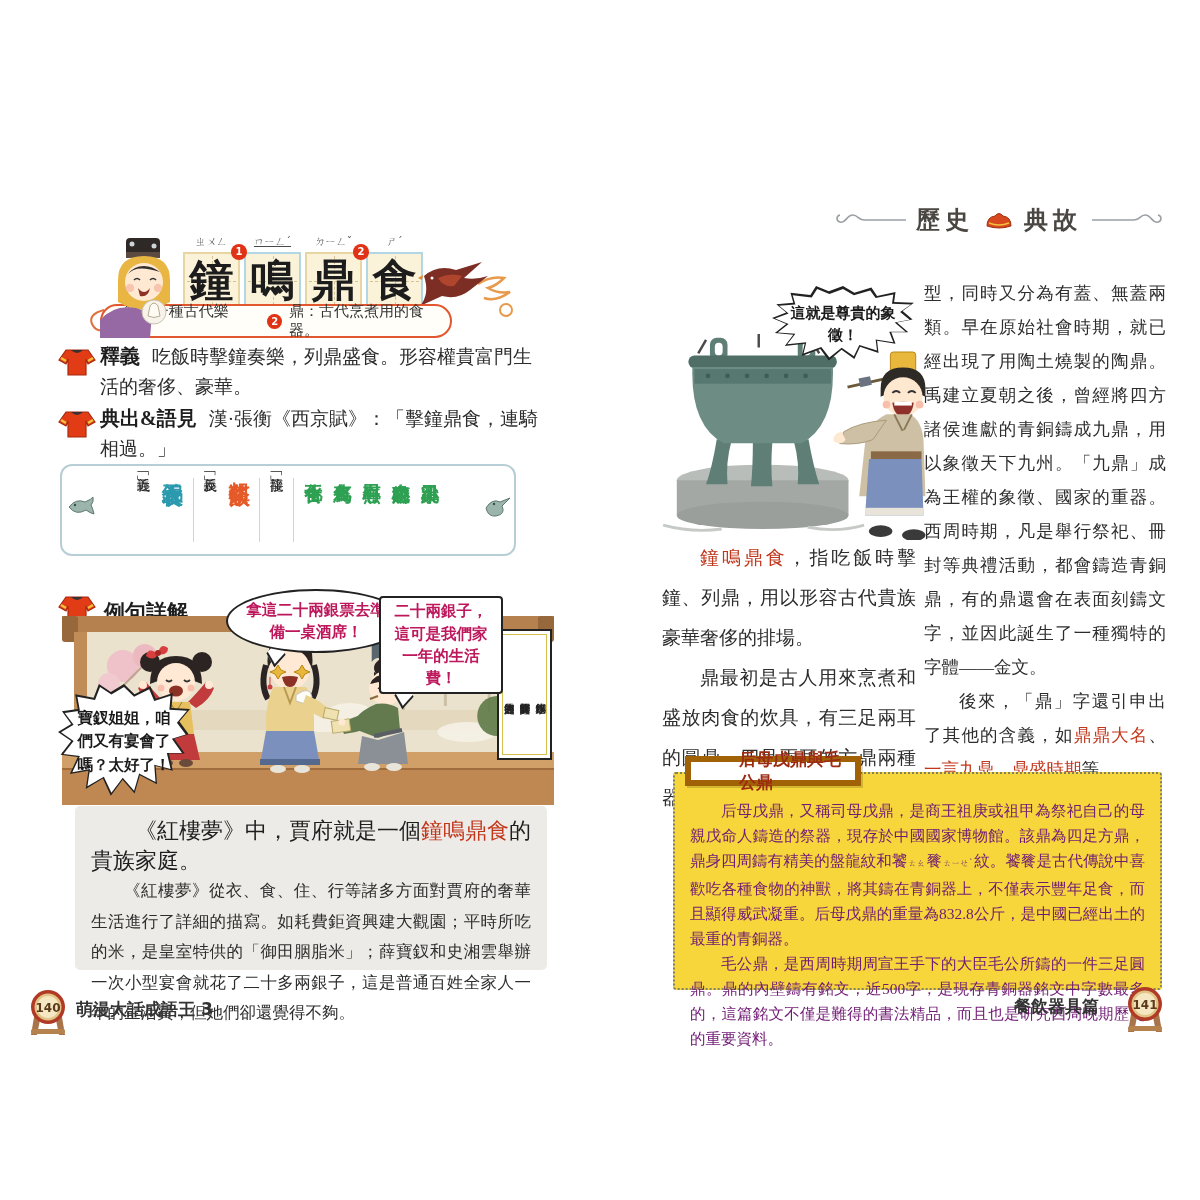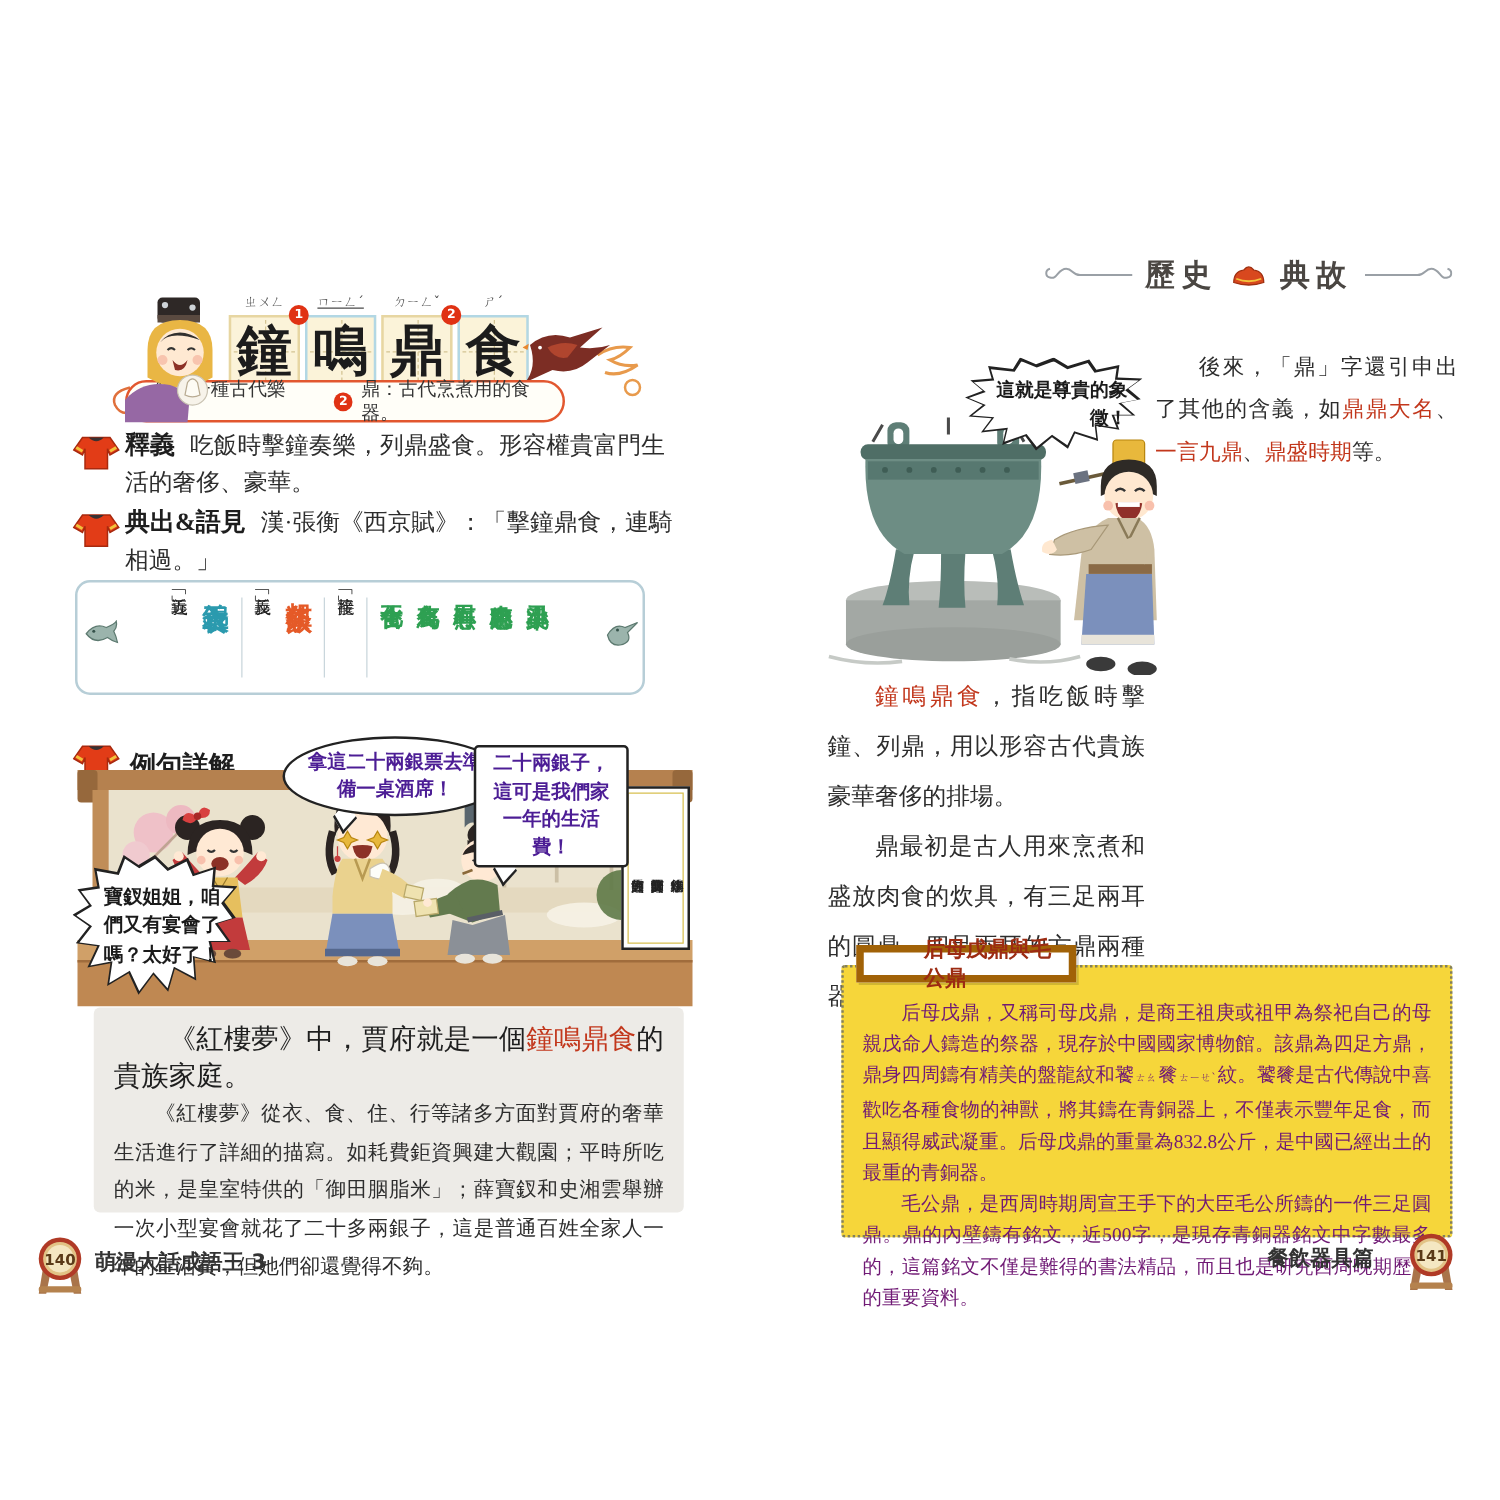--- a/index.html
+++ b/index.html
@@ -37,31 +37,31 @@
   .rlabel{font-size:13.5px;color:#222;height:86px;}
   .rword{font-size:21px;font-weight:700;height:88px;letter-spacing:1px;}
   .rchain{font-size:18px;font-weight:700;color:#2ea052;height:80px;}
   .rsep{width:1px;height:64px;background:#c9d6dc;}
   
   .beam{position:absolute;background:#b5814f;}
   .post{position:absolute;background:#c08d58;}
   .brace{position:absolute;background:#96683c;border-radius:3px;}
   .bub{position:absolute;background:#fff;border:2.5px solid #222;display:flex;align-items:center;
        justify-content:center;text-align:center;font-weight:700;z-index:8;box-sizing:border-box;
-       font-size:15.5px;line-height:1.45;color:#4c1d95;}
+       font-size:15.5px;line-height:1.45;color:#be185d;}
   .bub.ell{border-radius:50%;}
   .bub.rr{border-radius:4px;}
   .tail{position:absolute;width:14px;height:14px;background:#fff;border-right:2.5px solid #222;
        border-bottom:2.5px solid #222;transform:rotate(60deg) skew(18deg);z-index:7;}
   .burst{position:absolute;z-index:8;
      --clip:polygon(50% 0%,58% 9%,70% 2%,74% 13%,87% 8%,86% 21%,100% 22%,92% 33%,99% 44%,88% 48%,96% 61%,84% 61%,87% 76%,74% 72%,75% 88%,62% 80%,58% 96%,49% 84%,40% 98%,34% 83%,21% 92%,23% 76%,9% 79%,15% 64%,2% 62%,10% 50%,0% 42%,10% 35%,3% 24%,15% 22%,13% 9%,27% 12%,31% 0%,40% 7%);}
   .b-out{position:absolute;inset:0;background:#222;clip-path:var(--clip);}
   .b-in{position:absolute;inset:3px;background:#fff;clip-path:var(--clip);}
   .b-txt{position:absolute;inset:0;display:flex;align-items:center;justify-content:center;
-       text-align:right;font-weight:700;font-size:15.5px;line-height:1.5;color:#1a1a1a;}
+       text-align:center;font-weight:700;font-size:15.5px;line-height:1.5;color:#1a1a1a;}
   .cast{position:absolute;left:497px;top:629px;width:55px;height:131px;background:#fff;
        border:2px solid #222;box-sizing:border-box;padding:3px;z-index:6;}
   .cast .inner{width:100%;height:100%;border:1.5px solid #d8c050;box-sizing:border-box;
        display:flex;align-items:center;justify-content:center;}
   .cast .txt{writing-mode:vertical-rl;white-space:pre-line;font-size:10.5px;line-height:1.5;color:#222;}
   .panel{position:absolute;left:75px;top:806px;width:472px;height:164px;background:#edebe7;
        border-radius:5px;box-sizing:border-box;padding:10px 16px;}
   .panel .head{font-size:22px;line-height:30px;text-indent:2em;color:#1e1e1e;margin:0;}
   .panel .bod{font-size:16.5px;line-height:30.5px;text-indent:2em;text-align:justify;color:#2d2d2d;margin:0;}
   
@@ -404,20 +404,21 @@
         <div class="b-in"></div>
       <div class="b-txt" style="padding:12px;font-size:15px;">這就是尊貴的象徵！</div>
     </div>
 
     <div class="colL">
       <p class="indent"><span class="red">鐘鳴鼎食</span><span>，指吃飯時擊鐘、列鼎，用以形容古代貴族豪華奢侈的排場。</span></p>
       <p class="indent">鼎最初是古人用來烹煮和盛放肉食的炊具，有三足兩耳的圓鼎、四足兩耳的方鼎兩種器</p>
     </div>
 
     <div class="colR">
+      <p>型，同時又分為有蓋、無蓋兩類。早在原始社會時期，就已經出現了用陶土燒製的陶鼎。禹建立夏朝之後，曾經將四方諸侯進獻的青銅鑄成九鼎，用以象徵天下九州。「九鼎」成為王權的象徵、國家的重器。西周時期，凡是舉行祭祀、冊封等典禮活動，都會鑄造青銅鼎，有的鼎還會在表面刻鑄文字，並因此誕生了一種獨特的字體——金文。</p>
       <p class="indent"><span>後來，「鼎」字還引申出了其他的含義，如</span><span class="red">鼎鼎大名</span><span>、</span><span class="red">一言九鼎</span><span>、</span><span class="red">鼎盛時期</span><span>等。</span></p>
     </div>
 
     <div class="ybox">
       <p><span>后母戊鼎，又稱司母戊鼎，是商王祖庚或祖甲為祭祀自己的母親戊命人鑄造的祭器，現存於中國國家博物館。該鼎為四足方鼎，鼎身四周鑄有精美的盤龍紋和饕</span><span class="zyr">ㄊㄠ</span><span>餮</span><span class="zyr">ㄊㄧㄝˋ</span><span>紋。饕餮是古代傳說中喜歡吃各種食物的神獸，將其鑄在青銅器上，不僅表示豐年足食，而且顯得威武凝重。后母戊鼎的重量為832.8公斤，是中國已經出土的最重的青銅器。</span></p>
       <p>毛公鼎，是西周時期周宣王手下的大臣毛公所鑄的一件三足圓鼎。鼎的內壁鑄有銘文，近500字，是現存青銅器銘文中字數最多的，這篇銘文不僅是難得的書法精品，而且也是研究西周晚期歷史的重要資料。</p>
     </div>
     <div class="ytab">后母戊鼎與毛公鼎</div>
 
     <span class="abs footT" style="left:1014px;top:995px;">餐飲器具篇</span>

